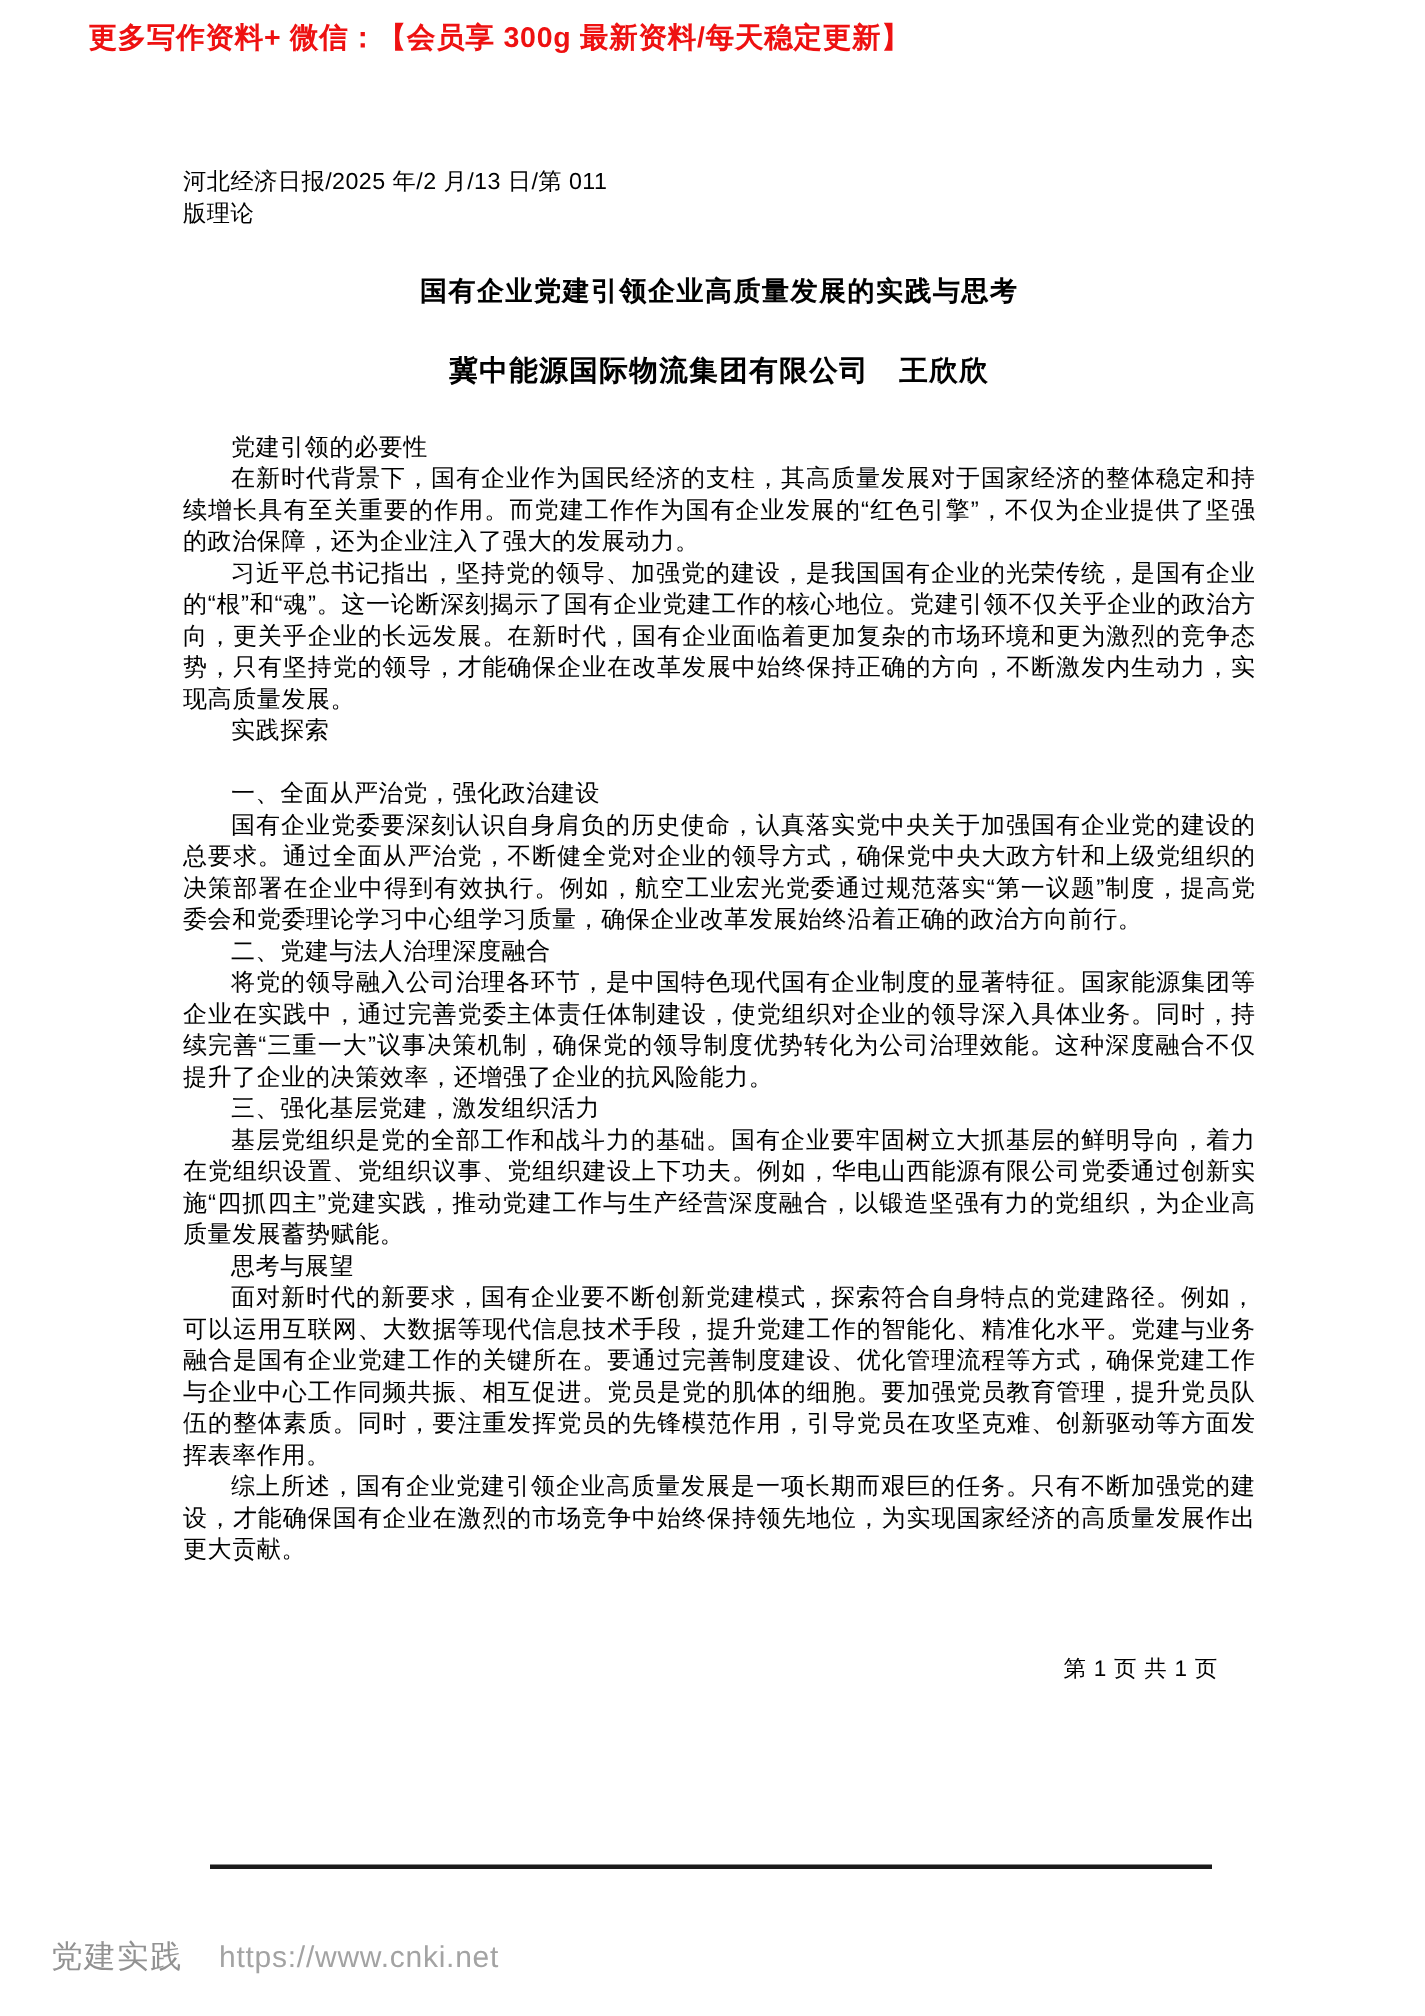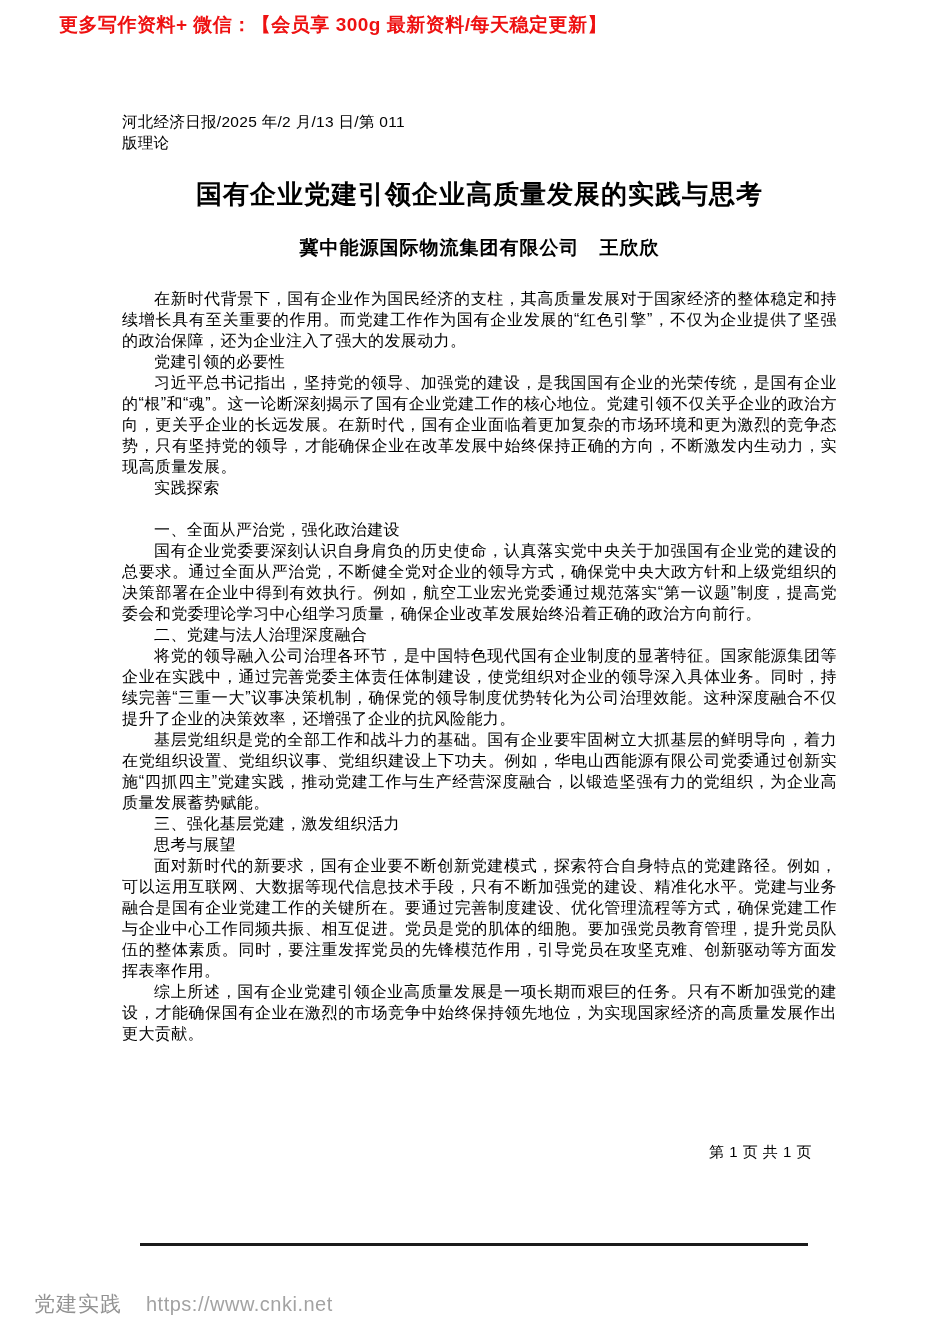--- a/index.html
+++ b/index.html
@@ -33,21 +33,21 @@
     width: 715px;
   }
   .source {
     font-size: 15.5px;
     line-height: 21px;
     letter-spacing: 0.3px;
     margin-top: 21px;
   }
   .title {
     margin: 25px 0 0 0;
-    font-size: 26px;
+    font-size: 18px;
     line-height: 32px;
     font-weight: 700;
     text-align: center;
     letter-spacing: 1px;
   }
   .author {
     margin-top: 26px;
     font-size: 19px;
     line-height: 24px;
     font-weight: 700;
@@ -63,21 +63,21 @@
   }
   .body p {
     margin: 0;
     text-indent: 2em;
   }
   .body p.gap-before {
     margin-top: 21px;
   }
   .page-num {
     position: absolute;
-    top: 1143px;
+    top: 1103px;
     left: 122px;
     width: 690px;
     text-align: right;
     font-size: 15px;
     letter-spacing: 0.5px;
   }
   .divider {
     position: absolute;
     left: 140px;
     top: 1243px;
@@ -116,32 +116,32 @@
     <div class="source">
       <div>河北经济日报/2025 年/2 月/13 日/第 011</div>
       <div>版理论</div>
     </div>
 
     <h1 class="title">国有企业党建引领企业高质量发展的实践与思考</h1>
 
     <div class="author">冀中能源国际物流集团有限公司　王欣欣</div>
 
     <div class="body">
+      <p>党建引领的必要性</p>
       <p>在新时代背景下，国有企业作为国民经济的支柱，其高质量发展对于国家经济的整体稳定和持续增长具有至关重要的作用。而党建工作作为国有企业发展的“红色引擎”，不仅为企业提供了坚强的政治保障，还为企业注入了强大的发展动力。</p>
-      <p>党建引领的必要性</p>
       <p>习近平总书记指出，坚持党的领导、加强党的建设，是我国国有企业的光荣传统，是国有企业的“根”和“魂”。这一论断深刻揭示了国有企业党建工作的核心地位。党建引领不仅关乎企业的政治方向，更关乎企业的长远发展。在新时代，国有企业面临着更加复杂的市场环境和更为激烈的竞争态势，只有坚持党的领导，才能确保企业在改革发展中始终保持正确的方向，不断激发内生动力，实现高质量发展。</p>
       <p>实践探索</p>
       <p class="gap-before">一、全面从严治党，强化政治建设</p>
       <p>国有企业党委要深刻认识自身肩负的历史使命，认真落实党中央关于加强国有企业党的建设的总要求。通过全面从严治党，不断健全党对企业的领导方式，确保党中央大政方针和上级党组织的决策部署在企业中得到有效执行。例如，航空工业宏光党委通过规范落实“第一议题”制度，提高党委会和党委理论学习中心组学习质量，确保企业改革发展始终沿着正确的政治方向前行。</p>
       <p>二、党建与法人治理深度融合</p>
       <p>将党的领导融入公司治理各环节，是中国特色现代国有企业制度的显著特征。国家能源集团等企业在实践中，通过完善党委主体责任体制建设，使党组织对企业的领导深入具体业务。同时，持续完善“三重一大”议事决策机制，确保党的领导制度优势转化为公司治理效能。这种深度融合不仅提升了企业的决策效率，还增强了企业的抗风险能力。</p>
+      <p>三、强化基层党建，激发组织活力</p>
       <p>基层党组织是党的全部工作和战斗力的基础。国有企业要牢固树立大抓基层的鲜明导向，着力在党组织设置、党组织议事、党组织建设上下功夫。例如，华电山西能源有限公司党委通过创新实施“四抓四主”党建实践，推动党建工作与生产经营深度融合，以锻造坚强有力的党组织，为企业高质量发展蓄势赋能。</p>
-      <p>三、强化基层党建，激发组织活力</p>
       <p>思考与展望</p>
-      <p>面对新时代的新要求，国有企业要不断创新党建模式，探索符合自身特点的党建路径。例如，可以运用互联网、大数据等现代信息技术手段，只有不断加强党的建设、精准化水平。党建与业务融合是国有企业党建工作的关键所在。要通过完善制度建设、优化管理流程等方式，确保党建工作与企业中心工作同频共振、相互促进。党员是党的肌体的细胞。要加强党员教育管理，提升党员队伍的整体素质。同时，要注重发挥党员的先锋模范作用，引导党员在攻坚克难、创新驱动等方面发挥表率作用。</p>
+      <p>面对新时代的新要求，国有企业要不断创新党建模式，探索符合自身特点的党建路径。例如，可以运用互联网、大数据等现代信息技术手段，提升党建工作的智能化、精准化水平。党建与业务融合是国有企业党建工作的关键所在。要通过完善制度建设、优化管理流程等方式，确保党建工作与企业中心工作同频共振、相互促进。党员是党的肌体的细胞。要加强党员教育管理，提升党员队伍的整体素质。同时，要注重发挥党员的先锋模范作用，引导党员在攻坚克难、创新驱动等方面发挥表率作用。</p>
       <p>综上所述，国有企业党建引领企业高质量发展是一项长期而艰巨的任务。只有不断加强党的建设，才能确保国有企业在激烈的市场竞争中始终保持领先地位，为实现国家经济的高质量发展作出更大贡献。</p>
     </div>
 
   </div>
 
   <div class="page-num">第 1 页 共 1 页</div>
 
   <div class="divider"></div>
 
   <div class="watermark">

